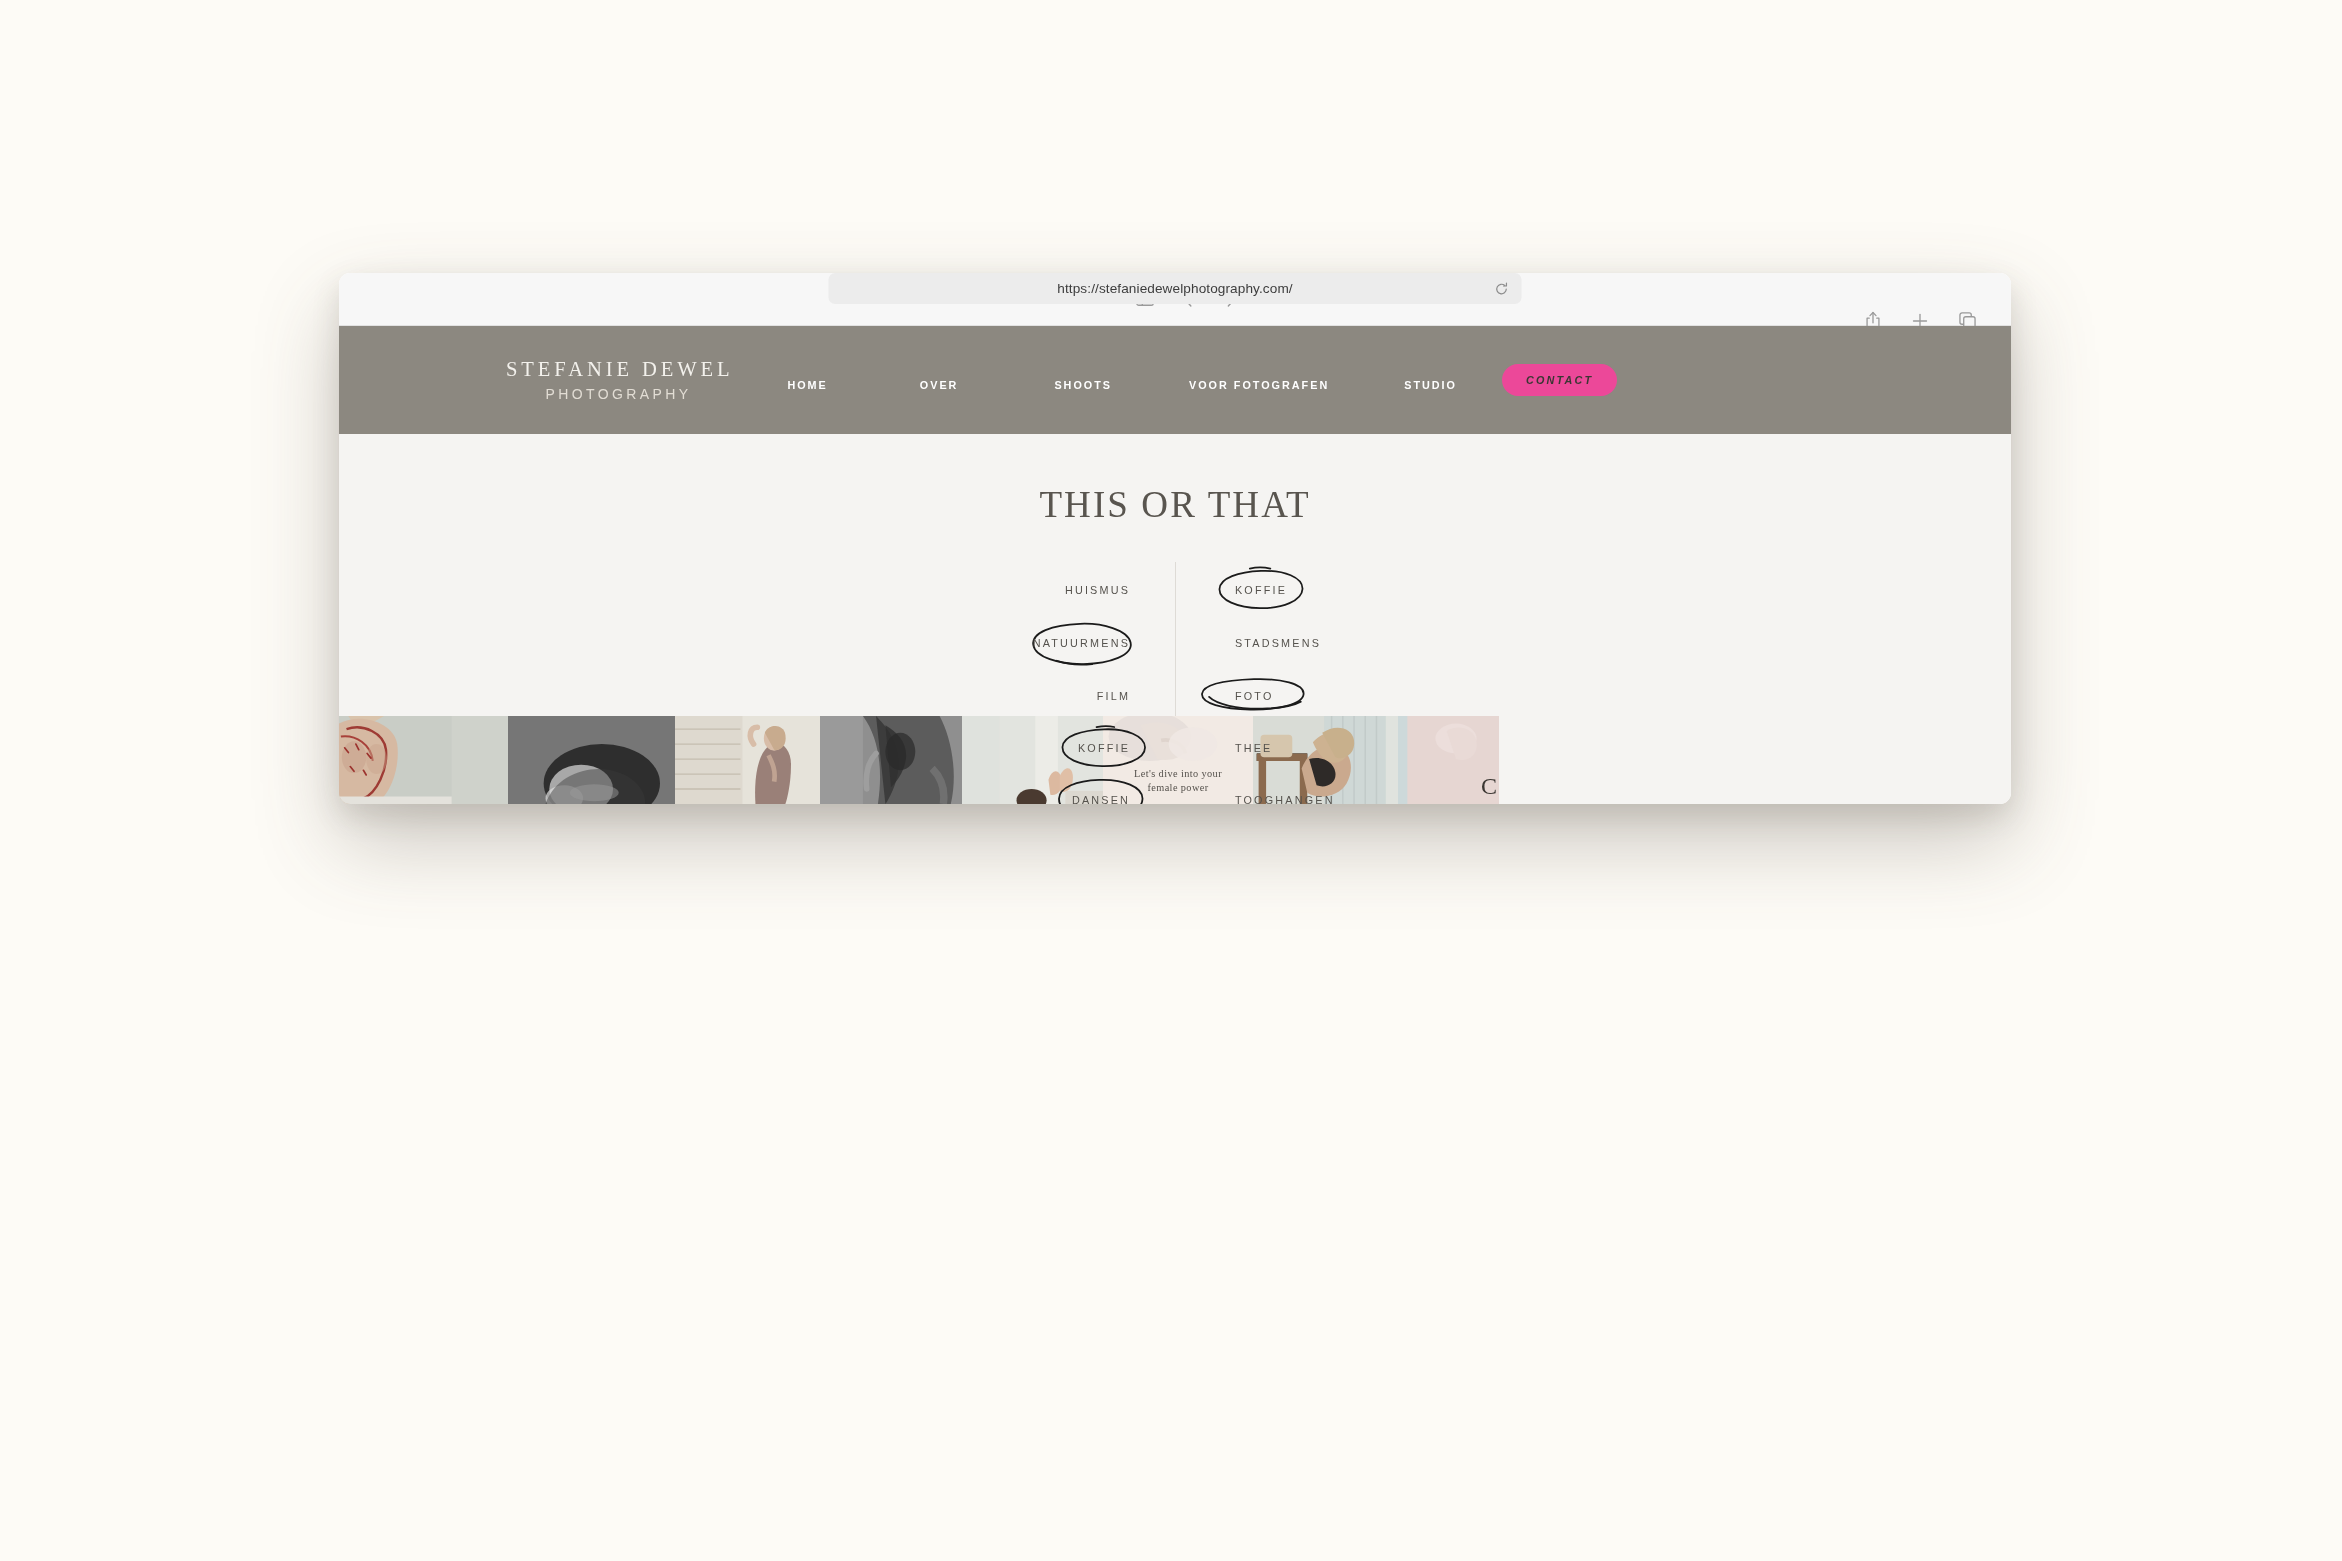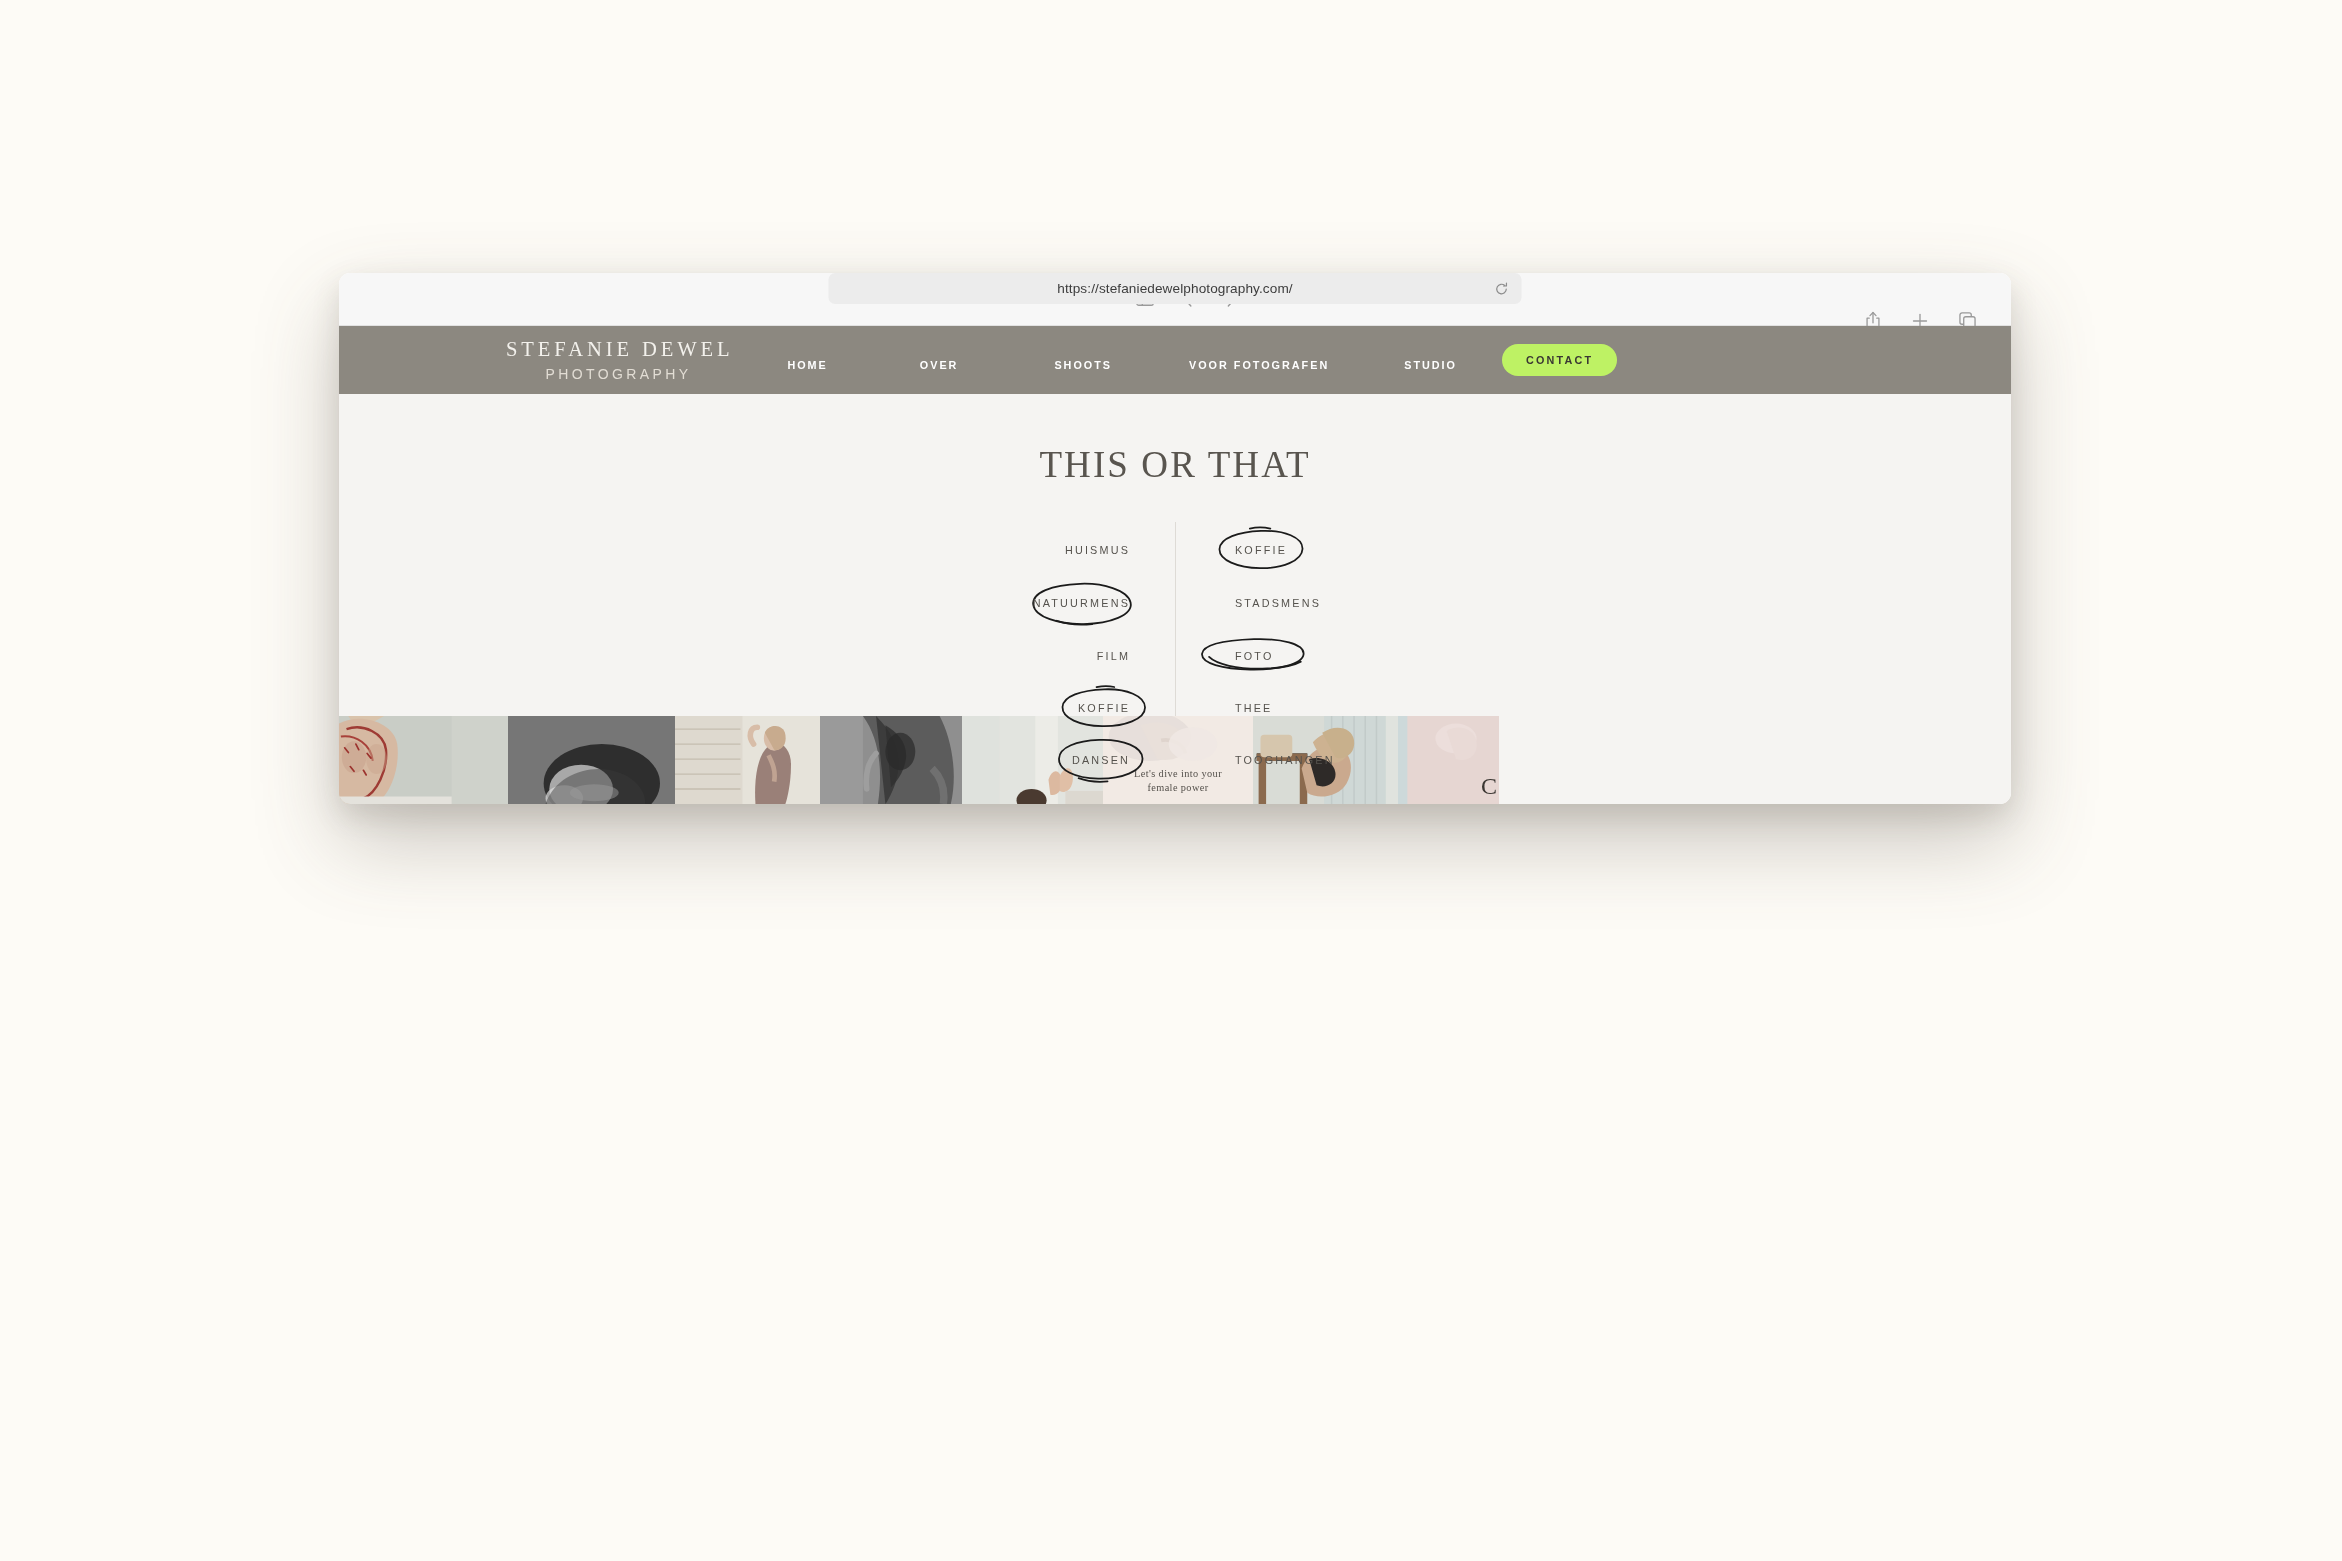--- a/index.html
+++ b/index.html
@@ -97,21 +97,21 @@
   
   .site {
     height: 478px;
     background: #f5f4f2;
     position: relative;
     overflow: hidden;
   }
 
   
   .site-nav {
-    height: 68px;
+    height: 108px;
     background: #8c8880;
     display: flex;
     align-items: center;
     padding: 0 0 0 167px;
     position: relative;
   }
 
   .logo { width: 225px; text-align: center; user-select: none; }
   .logo-name {
     font-family: "Liberation Serif", serif;
@@ -147,31 +147,32 @@
     margin-top: 9px;
   }
   .nav-link.n0 { margin-left: 9.4px; }
   .nav-link.n1 { margin-left: 92px; }
   .nav-link.n2 { margin-left: 96px; }
   .nav-link.n3 { margin-left: 77px; }
   .nav-link.n4 { margin-left: 75px; }
 
   .contact-btn {
     margin-left: 45px;
-    background: #bef264;
+    background: #ec4899;
     color: #3a3733;
     font-size: 10.8px;
     letter-spacing: 2.2px;
     font-weight: bold;
     padding: 10.3px 24px;
     border-radius: 37px;
     border: none;
     cursor: pointer;
     white-space: nowrap;
     font-family: "Liberation Sans", sans-serif;
+    font-style: italic;
   }
 
   
   .quiz-section { position: relative; height: 382px; }
 
   .section-title {
     text-align: center;
     padding-top: 49px;
     font-family: "Liberation Serif", serif;
     font-weight: 300;

